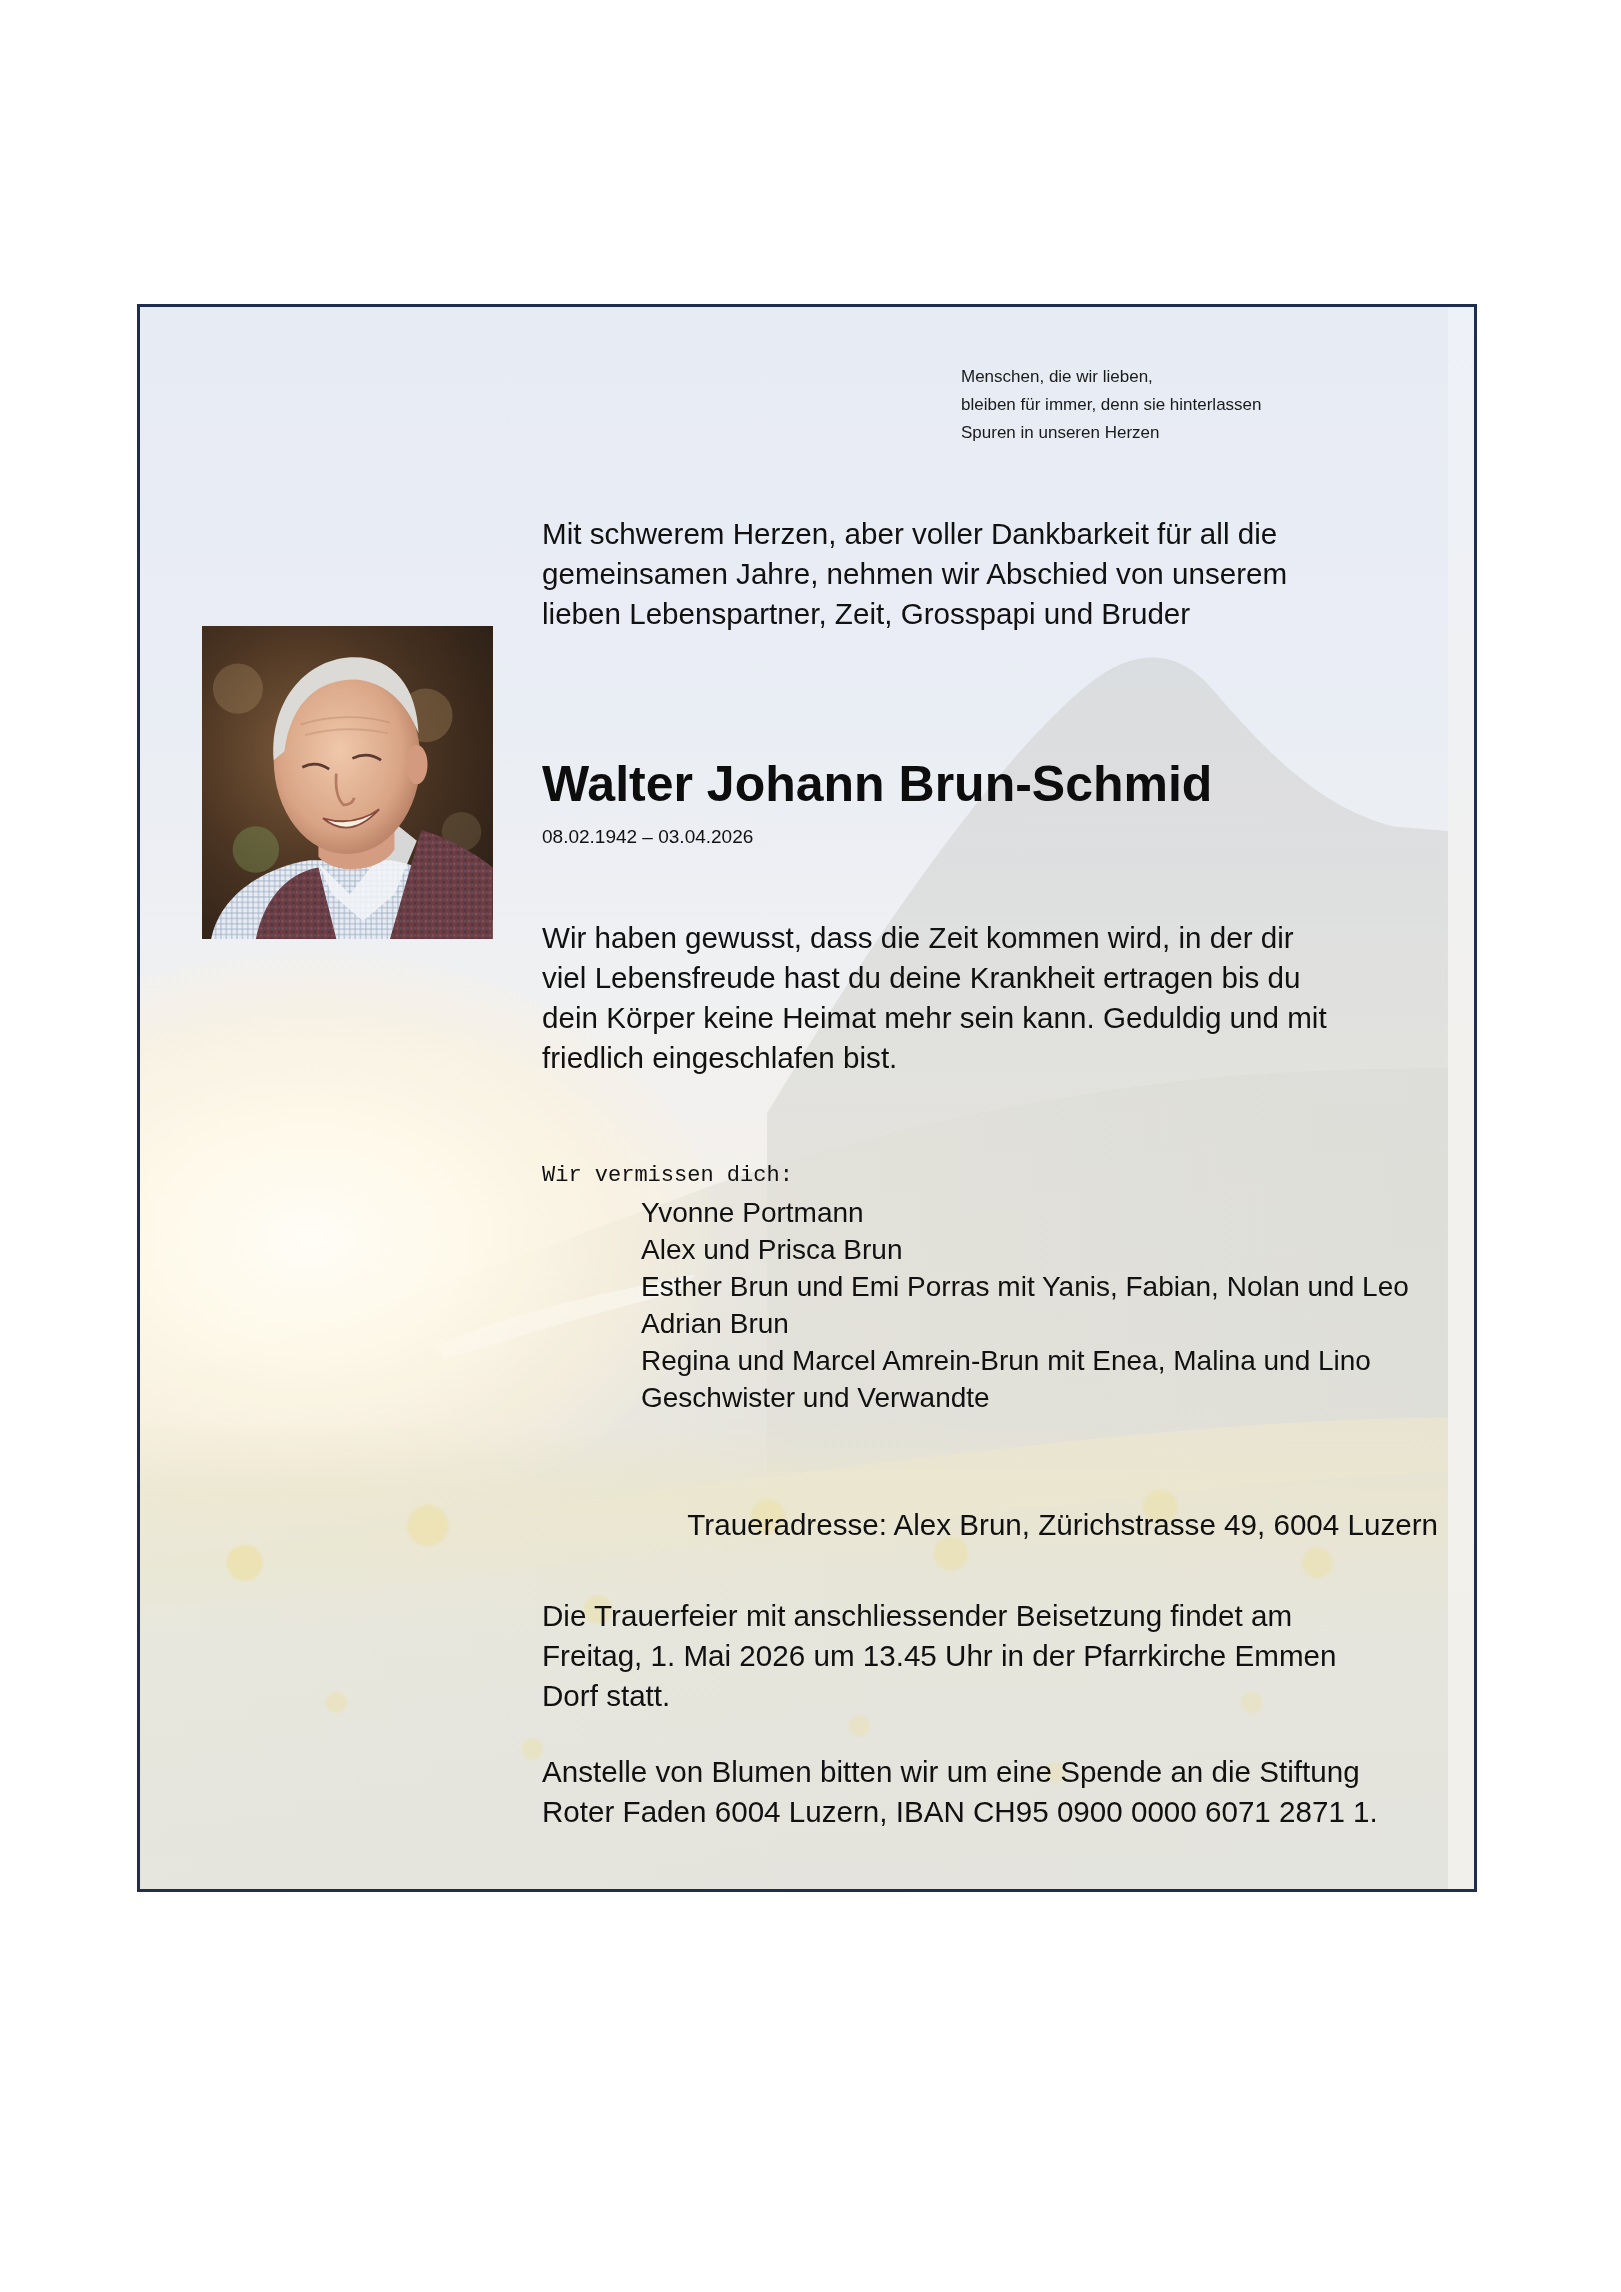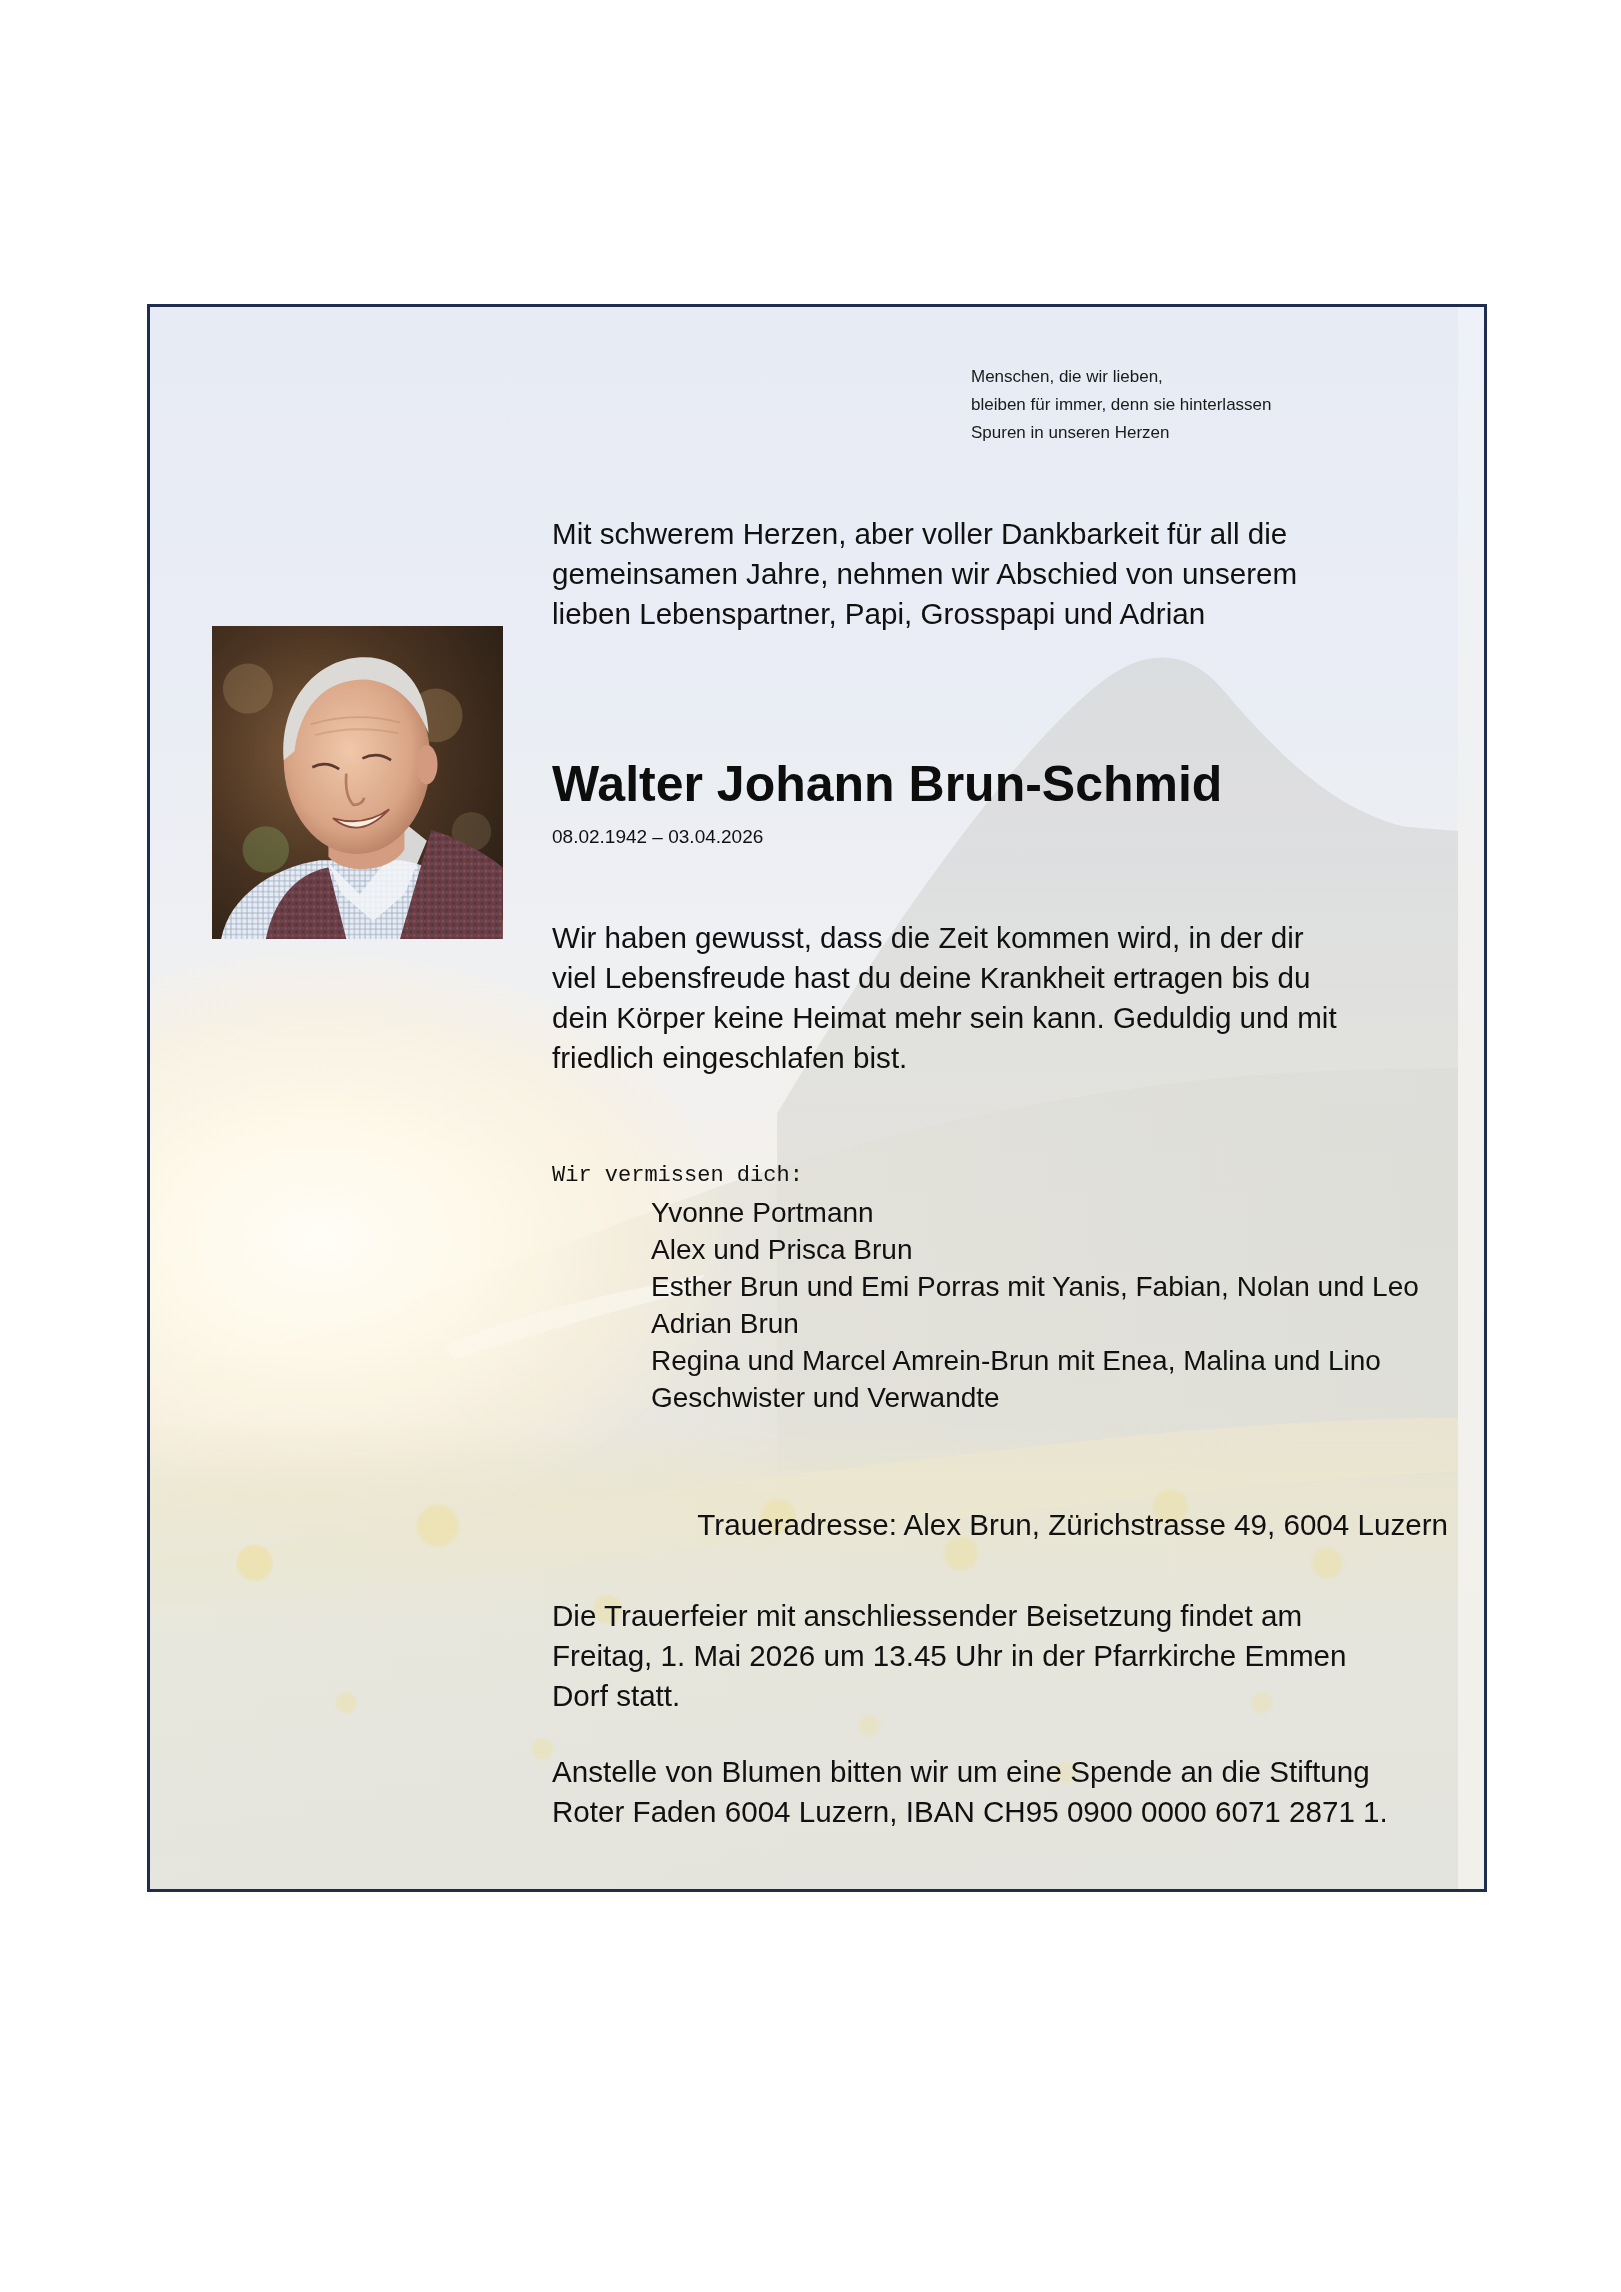--- a/index.html
+++ b/index.html
@@ -10,21 +10,21 @@
     body {
       width: 1622px;
       height: 2293px;
       position: relative;
       overflow: hidden;
       font-family: "Liberation Sans", "DejaVu Sans", sans-serif;
       color: #111111;
     }
     .frame {
       position: absolute;
-      left: 147px;
+      left: 137px;
       top: 304px;
       width: 1334px;
       height: 1582px;
       border: 3.6px solid #1f2d4f;
       overflow: hidden;
       background: #a3a3a3;
     }
     
     .scene {
       position: absolute;
@@ -193,21 +193,21 @@
 
   <div class="poem">
     <div>Menschen, die wir lieben,</div>
     <div>bleiben für immer, denn sie hinterlassen</div>
     <div>Spuren in unseren Herzen</div>
   </div>
 
   <div class="col intro">
     <div>Mit schwerem Herzen, aber voller Dankbarkeit für all die</div>
     <div>gemeinsamen Jahre, nehmen wir Abschied von unserem</div>
-    <div>lieben Lebenspartner, Papi, Grosspapi und Adrian</div>
+    <div>lieben Lebenspartner, Zeit, Grosspapi und Bruder</div>
   </div>
 
   <div class="photo" title="Portrait photo of smiling elderly man in checked shirt and knitted vest">
     <svg width="291" height="313" viewBox="0 0 325 350">
       <defs>
         <radialGradient id="bg" cx="0.35" cy="0.4" r="0.8">
           <stop offset="0" stop-color="#7a5a3a"></stop>
           <stop offset="0.5" stop-color="#4b3422"></stop>
           <stop offset="1" stop-color="#2a1f16"></stop>
         </radialGradient>

